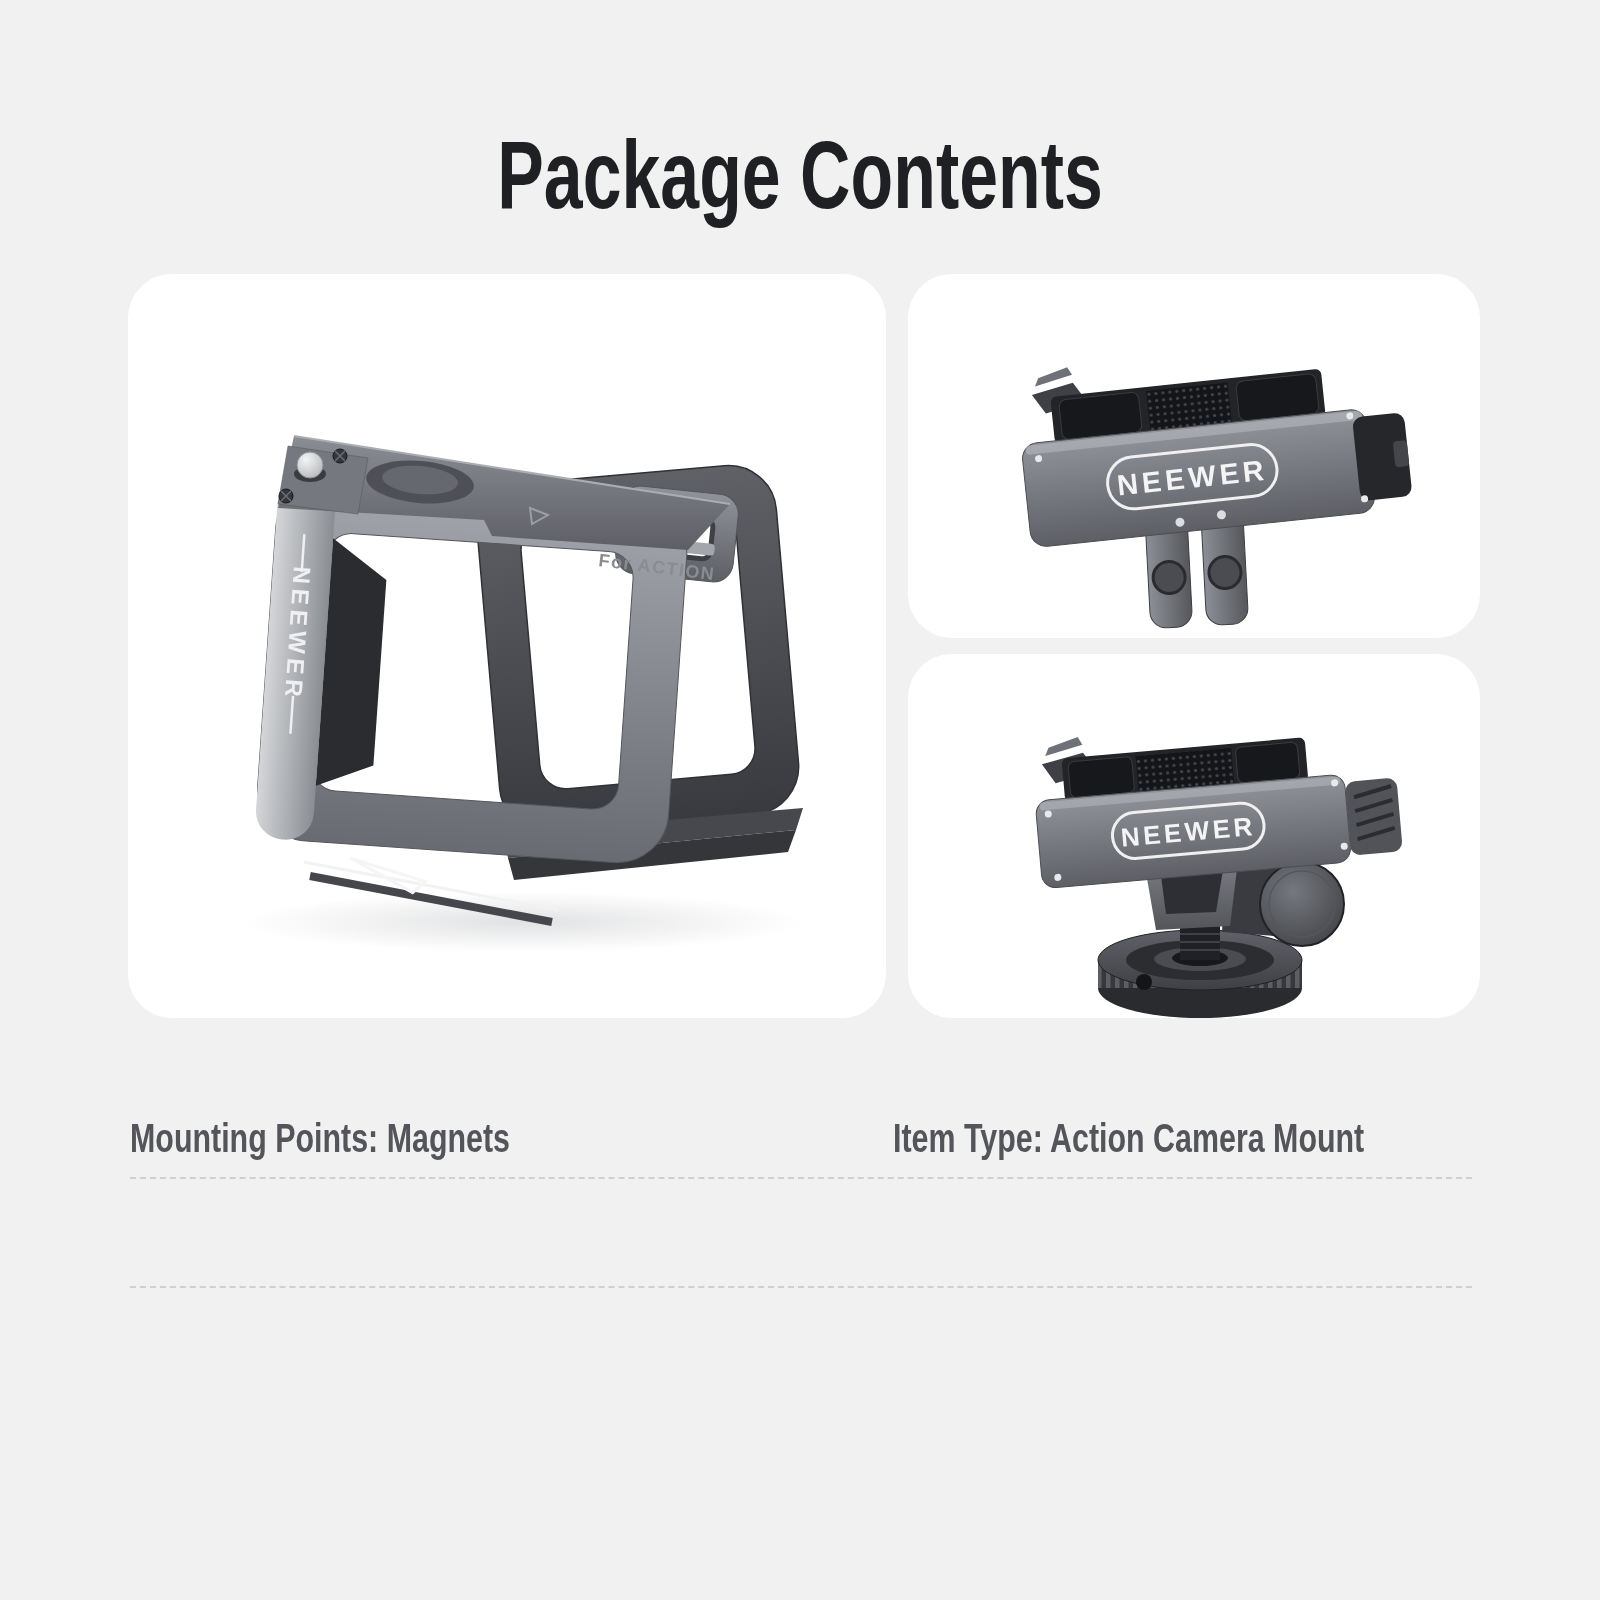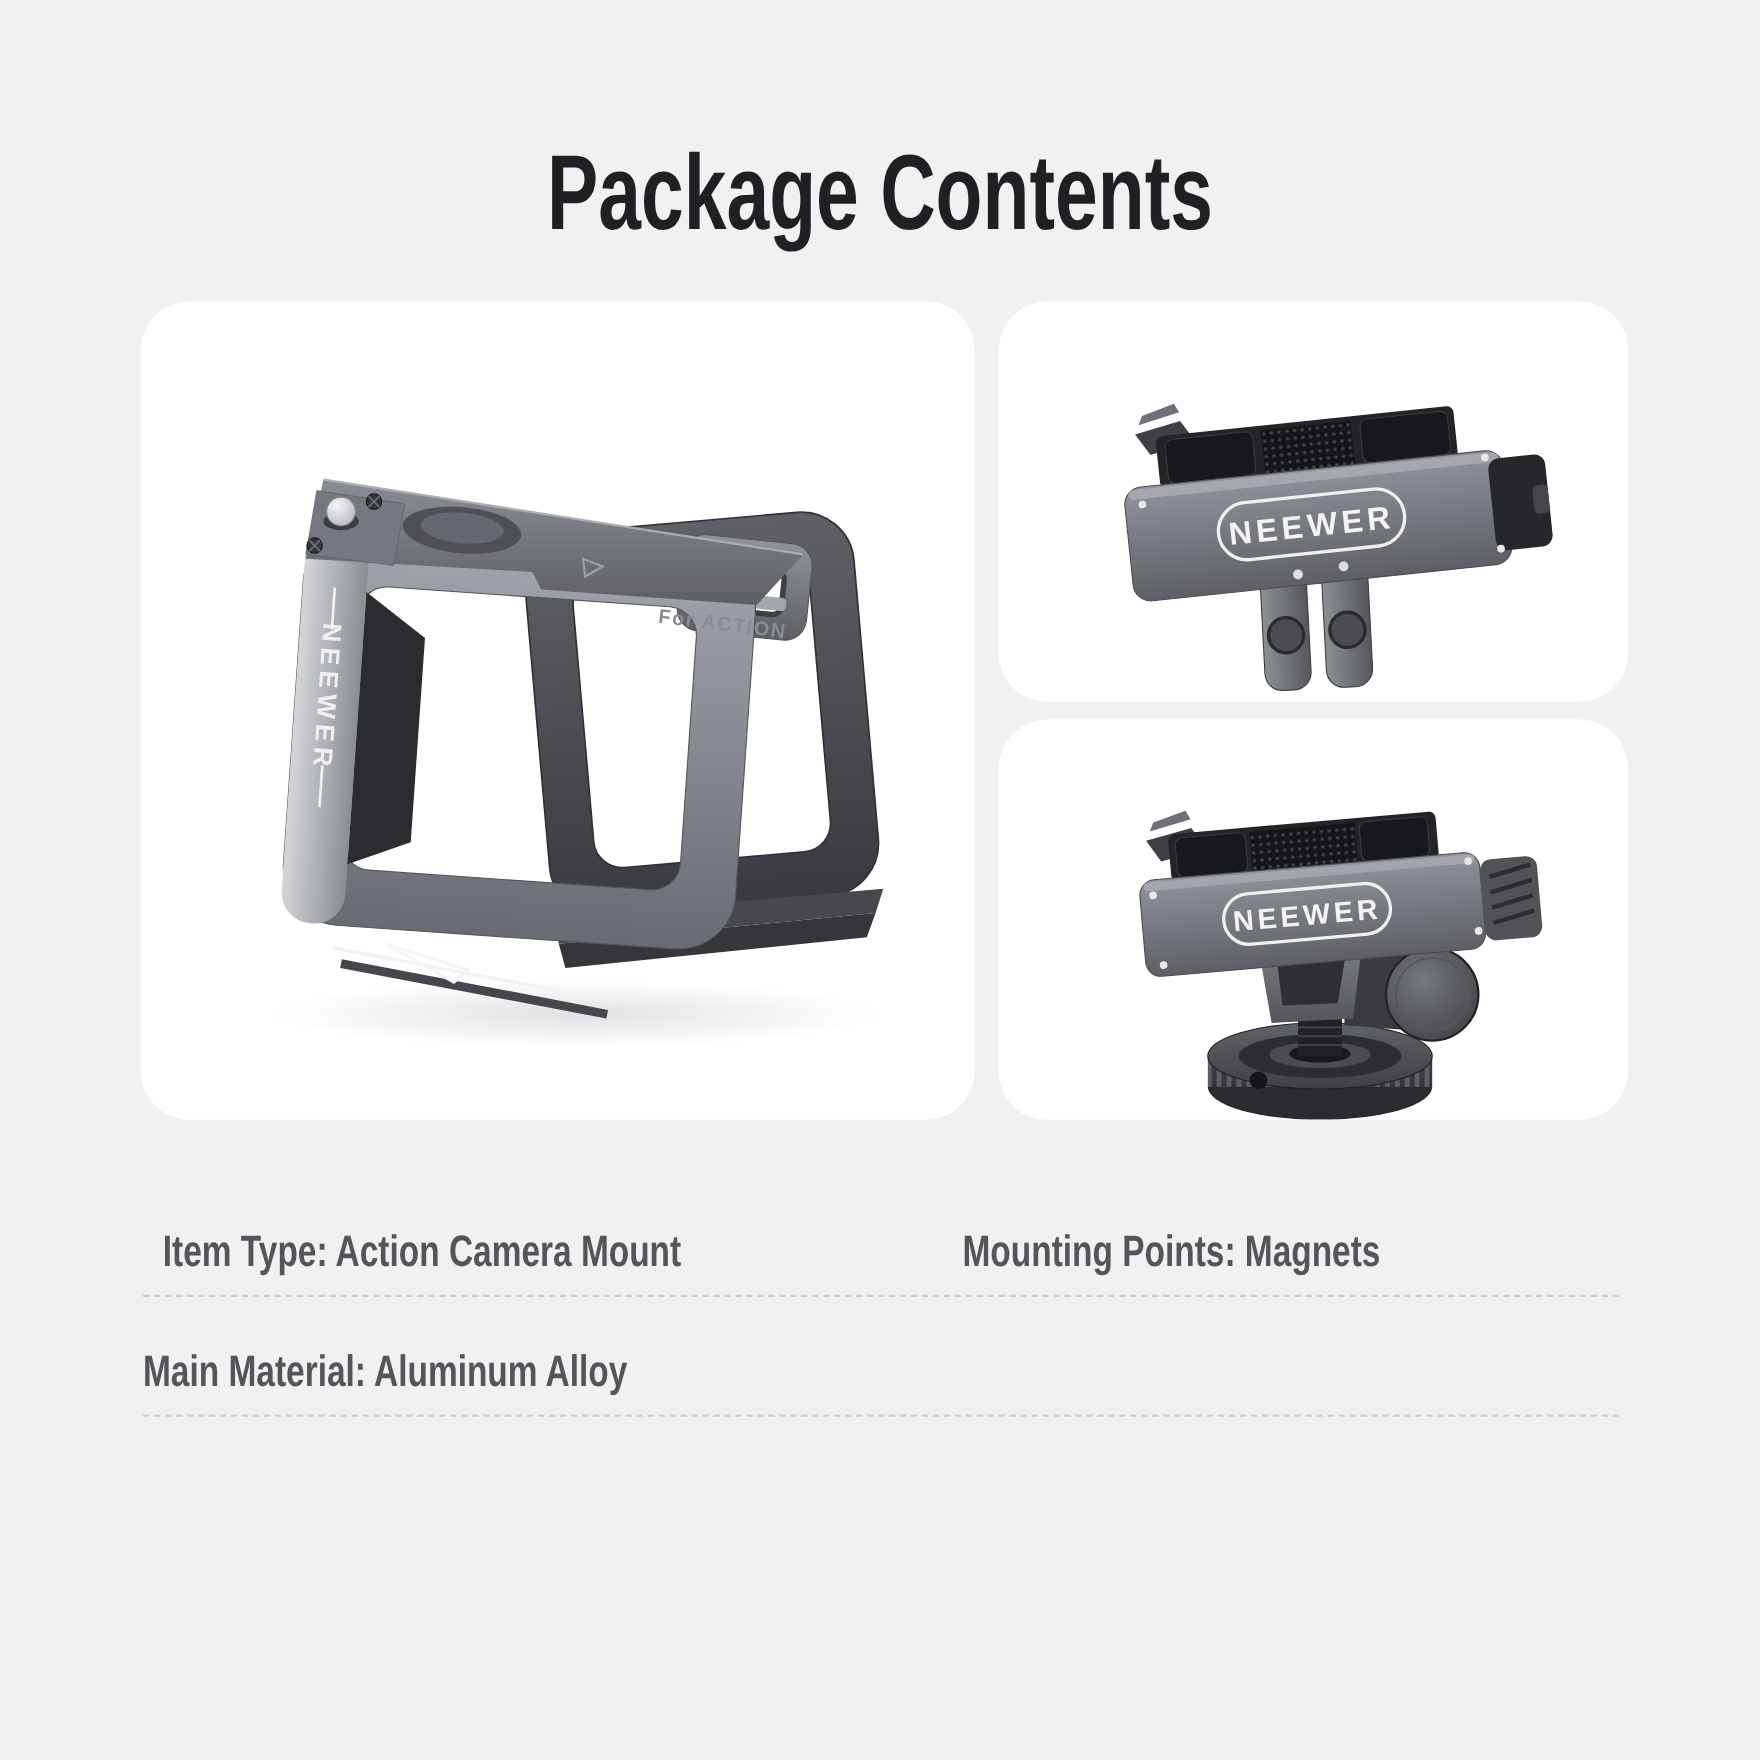--- a/index.html
+++ b/index.html
@@ -283,27 +283,24 @@
         <g>
           <rect x="202" y="152" width="152" height="46" rx="23" fill="none" stroke="#f0f0f2" stroke-width="3"></rect>
           <text x="278" y="185" text-anchor="middle" font-size="26" font-weight="bold" letter-spacing="3.5" fill="#f4f4f6">NEEWER</text>
         </g>
       </g>
     </svg>
   </div>
 
   <div class="specs">
     <div class="spec-row with-line">
+      <div class="spec-cell right">
+        <span class="spec-text">Mounting Points: Magnets</span>
+      </div>
       <div class="spec-cell">
         <span class="spec-text">Item Type: Action Camera Mount</span>
       </div>
-      <div class="spec-cell right">
-        <span class="spec-text">Mounting Points: Magnets</span>
-      </div>
     </div>
     <div class="spec-row with-line">
-      <div class="spec-cell right">
-        <span class="spec-text">Main Material: Aluminum Alloy</span>
-      </div>
     </div>
   </div>
 
 </div>
 
 </body></html>

